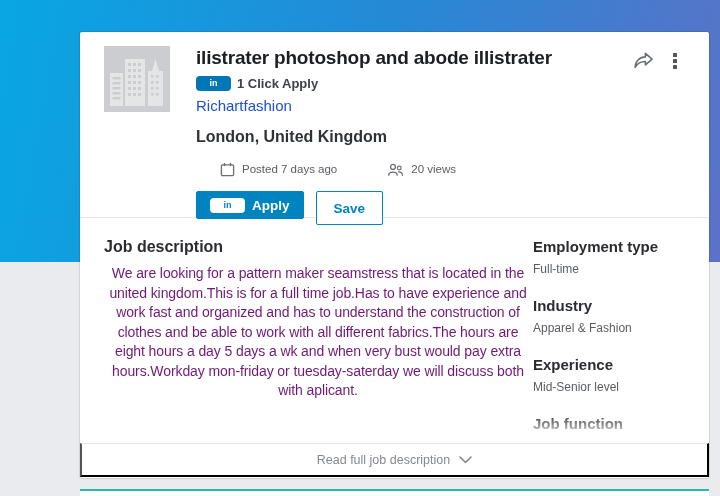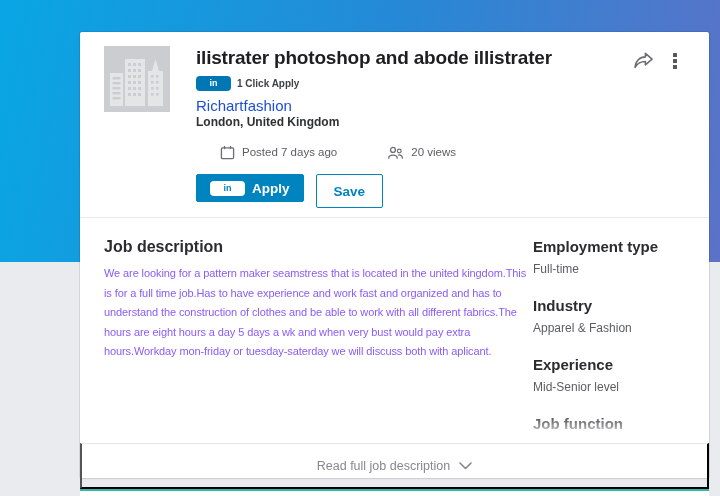--- a/index.html
+++ b/index.html
@@ -23,23 +23,23 @@
   .card-header { position:relative; height:186px; border-bottom:1px solid #e6e8eb; }
   .company-logo { position:absolute; left:24px; top:14px; width:66px; height:66px; }
   .header-main { position:absolute; left:116px; top:14px; right:54px; }
   .job-title { font-size:19px; font-weight:700; color:#1c1e21; letter-spacing:-0.2px; line-height:24px; }
   .oneclick-row { display:flex; align-items:center; margin-top:5px; height:16px; }
   .in-badge {
     width:35px; height:15px; background:#0077b5; border-radius:4px; color:#fff;
     font-size:9px; font-weight:700; display:flex; align-items:center; justify-content:center;
     margin-right:6px; line-height:1;
   }
-  .oneclick-label { font-size:10px; font-weight:600; color:#3f4246; }
+  .oneclick-label { font-size:13px; font-weight:600; color:#3f4246; }
   .company-name { margin-top:6px; font-size:15px; color:#1d4ed8; }
-  .job-location { margin-top:1px; font-size:12px; font-weight:700; color:#2f3235; }
+  .job-location { margin-top:14px; font-size:16px; font-weight:700; color:#2f3235; }
   .meta-row { display:flex; align-items:center; margin-top:14px; height:18px; color:#5a5d61; font-size:11.5px; }
   .meta-item { display:flex; align-items:center; margin-right:26px;padding-left:24px; }
   .meta-item svg { margin-right:7px; }
   .button-row { display:flex; margin-top:13px; }
   .apply-btn {
     display:inline-flex; align-items:center; height:28px; padding:0 13px;
     background:#0084bf; border:1px solid #0084bf; border-radius:2px; color:#fff;
     font-size:13.5px; font-weight:700; cursor:pointer; font-family:inherit;
   }
   .apply-btn .in-badge { background:#ffffff; color:#0084bf; margin-right:7px; }
@@ -49,32 +49,32 @@
     font-size:13.5px; font-weight:700; cursor:pointer; font-family:inherit;
   }
   .header-actions { position:absolute; right:18px; top:14px; display:flex; align-items:center; }
   .icon-btn { width:32px; height:30px; display:flex; align-items:center; justify-content:center; cursor:pointer; background:none; border:none; }
   .kebab { display:flex; flex-direction:column; }
   .kebab span { width:3.5px; height:3.5px; background:#54575c; border-radius:0.5px; margin:1.2px 0; }
   
   .card-content { position:relative; height:225px; overflow:hidden; padding:20px 24px 0 24px; display:flex; }
   .desc-col { width:428px; }
   .desc-heading { font-size:16px; font-weight:700; color:#2a2c2f; margin-bottom:8px; }
-  .desc-body { font-size:11px; line-height:19.5px; color:#8b5cf6; letter-spacing:-0.1px; }
+  .desc-body { font-size:14px; line-height:19.5px; color:#701a75; letter-spacing:-0.1px;text-align:center; }
   .details-col { width:152px; margin-left:auto; }
   .detail-section { margin-bottom:21px; }
   .detail-label { font-size:15px; font-weight:700; color:#2a2c2f; margin-bottom:7px; }
   .detail-value { font-size:12px; color:#5a5d61; }
   .fade-overlay {
     position:absolute; left:0; right:0; bottom:0; height:30px; pointer-events:none;
     background:linear-gradient(rgba(255,255,255,0), #ffffff 85%);
   }
   
   .card-footer {
-    height:46px; border-top:1px solid #e6e8eb; display:flex; align-items:center; justify-content:center;
+    height:34px; border-top:1px solid #e6e8eb; display:flex; align-items:center; justify-content:center;
     cursor:pointer; background:none; width:100%; font-family:inherit;
   }
   .read-more-label { font-size:12.5px; color:#85888d; margin-right:9px; }
   
   .next-card {
     position:absolute; left:80px; top:489px; width:629px; height:10px;
     background:#ffffff; border-top:2px solid #34b6b0;
   }
 </style>
 </head>

